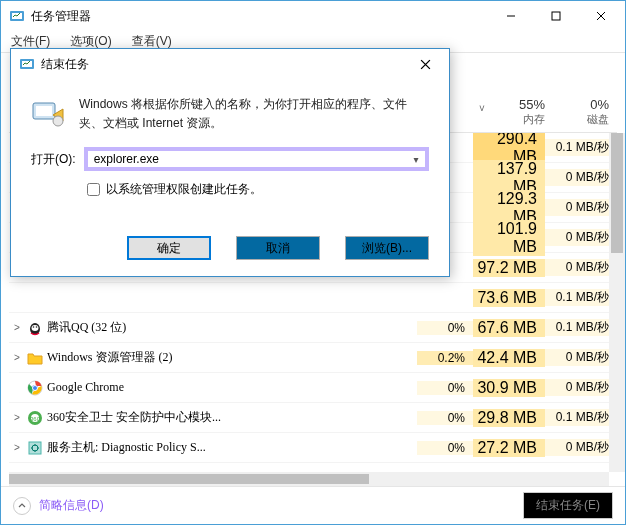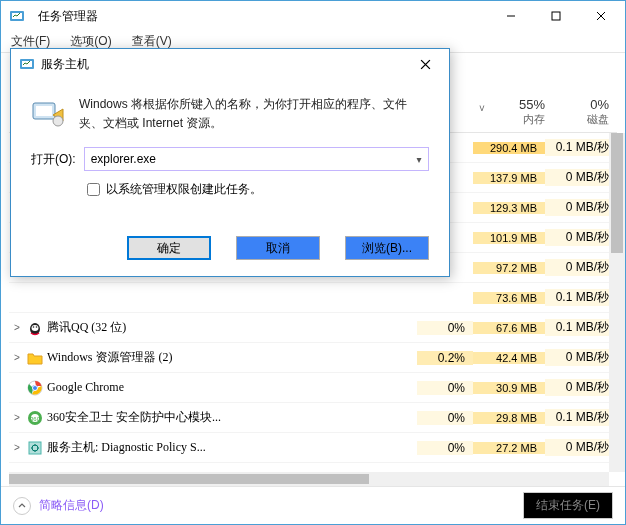--- a/index.html
+++ b/index.html
@@ -2,21 +2,21 @@
 <html><head>
 <meta charset="utf-8">
 <style>
 * { box-sizing: border-box; margin: 0; padding: 0; font-family: "Microsoft YaHei", "Segoe UI", sans-serif; }
 body { background: #fff; width: 626px; height: 525px; overflow: hidden; position: relative; font-size: 12px; }
 
 
 .main-window { border: 1px solid #4a9fd6; width: 626px; height: 525px; position: absolute; top: 0; left: 0; display: flex; flex-direction: column; }
 .title-bar { height: 30px; display: flex; align-items: center; padding: 0 2px 0 8px; background: #fff; }
 .title-bar .icon { width: 16px; height: 16px; margin-right: 6px; display: flex; align-items: center; justify-content: center; }
-.title-bar .title { flex: 1; font-size: 12px; color: #000; margin-left: 7px; }
+.title-bar .title { flex: 1; font-size: 12px; color: #000; }
 .win-controls { display: flex; }
 .win-btn { width: 45px; height: 29px; display: flex; align-items: center; justify-content: center; color: #000; }
 .win-btn svg { width: 10px; height: 10px; }
 
 .menu-bar { height: 22px; display: flex; align-items: center; padding: 0 6px; border-bottom: 1px solid #e5e5e5; font-size: 12px; color: #333; gap: 12px; }
 .menu-item { padding: 2px 4px; }
 
 .content { flex: 1; position: relative; overflow: hidden; }
 .table-header { position: absolute; top: 38px; left: 8px; right: 8px; height: 42px; display: flex; border-bottom: 1px solid #e5e5e5; }
 .th-name { flex: 1; }
@@ -26,21 +26,21 @@
 .th-sort { position:absolute; left:-10px; top:12px; font-size:10px; color:#666;}
 
 .rows { position: absolute; top: 80px; left: 8px; right: 8px; bottom: 14px; overflow: hidden; }
 .row { height: 30px; display: flex; align-items: center; border-bottom: 1px solid #f3f3f3; }
 .cell-expand { width: 16px; text-align:center; color:#666; font-size:10px;}
 .cell-icon { width: 20px; display:flex; align-items:center; justify-content:center; }
 .cell-icon svg, .cell-icon .ico { width:16px; height:16px; }
 .cell-name { flex: 1; font-size: 12px; color: #000; padding-left: 2px; white-space: nowrap; overflow:hidden; text-overflow:ellipsis;font-family:Liberation Serif, serif;}
 .cell-cpu { width: 56px; text-align: right; padding-right: 8px; font-size:12px; background:#fff8e1;}
 .cell-cpu.hot { background:#ffecb3; }
-.cell-mem { width: 72px; text-align: right; padding-right: 8px; font-size:11px; background:#ffe9a8;}
+.cell-mem { width: 72px; text-align: right; padding-right: 8px; font-size:16px; background:#ffe9a8;}
 .cell-mem.m1 { background:#ffd97a; }
 .cell-disk { width: 72px; text-align: right; padding-right: 8px; font-size:12px; background:#fff8e1;}
 
 .scrollbar-v { position:absolute; right:0; top:80px; bottom:14px; width:16px; background:#f0f0f0;}
 .scrollbar-v .thumb { position:absolute; left:2px; right:2px; top:0; height:120px; background:#c0c0c0;}
 .scrollbar-h { position:absolute; left:8px; right:16px; bottom:0; height:14px; background:#f0f0f0;}
 .scrollbar-h .thumb { position:absolute; top:2px; bottom:2px; left:0; width:60%; background:#c0c0c0;}
 
 
 .footer { height: 38px; border-top: 1px solid #e5e5e5; display:flex; align-items:center; padding: 0 12px; justify-content:space-between;}
@@ -53,27 +53,27 @@
 .dialog .dlg-title { height: 30px; display:flex; align-items:center; padding:0 8px; }
 .dlg-title .icon { width:16px; height:16px; margin-right:6px; display:flex;}
 .dlg-title .title { flex:1; font-size:12px; }
 .dlg-close { width:32px; height:24px; display:flex; align-items:center; justify-content:center;}
 .dlg-body { padding: 16px 20px 8px 20px; }
 .dlg-row1 { display:flex; gap:12px; align-items:flex-start; margin-bottom:14px;}
 .dlg-row1 .run-icon { width:36px; height:36px; flex-shrink:0;}
 .dlg-row1 .desc { font-size:12px; color:#222; line-height:1.6;}
 .dlg-row2 { display:flex; align-items:center; gap:8px; margin-bottom:10px;}
 .dlg-row2 label { font-size:12px; white-space:nowrap;}
-.combo { flex:1; height:24px; border:1px solid #c4b5fd; display:flex; align-items:center; position:relative;}
+.combo { flex:1; height:24px; border:4px solid #c4b5fd; display:flex; align-items:center; position:relative;}
 .combo input { flex:1; border:none; outline:none; height:100%; padding:0 6px; font-size:12px;}
 .combo .drop { width:18px; text-align:center; color:#555; font-size:10px; border-left:0;}
 .dlg-check { display:flex; align-items:center; gap:6px; font-size:12px; margin-left:56px; margin-bottom:20px;}
 .dlg-check input { width:13px; height:13px;}
 .dlg-buttons { display:flex; justify-content:flex-end; gap:25px; padding: 10px 20px 16px 20px;}
-.dlg-btn { width:84px; height:24px; border:1px solid #adadad; background:#3b82f6; font-size:12px; display:flex; align-items:center; justify-content:center;}
+.dlg-btn { width:84px; height:24px; border:1px solid #adadad; background:#0369a1; font-size:12px; display:flex; align-items:center; justify-content:center;}
 .dlg-btn.default { border:2px solid #0078d7; background:#e1e1e1;}
 
 </style>
 </head>
 <body>
 
 <div class="main-window">
   <div class="title-bar">
     <span class="icon">
       <svg viewBox="0 0 16 16">
@@ -270,21 +270,21 @@
 
 <div class="dialog">
   <div class="dlg-title">
     <span class="icon">
       <svg viewBox="0 0 16 16">
           <rect x="1" y="3" width="14" height="10" fill="#4a9fd6" rx="1"></rect>
           <rect x="3" y="5" width="10" height="6" fill="#fff"></rect>
           <path d="M4 9 L6 7 L8 8 L11 5" stroke="#2e7d32" stroke-width="1" fill="none"></path>
         </svg>
     </span>
-    <span class="title">服务主机</span>
+    <span class="title">结束任务</span>
     <div class="dlg-close">
         <svg width="11" height="11" viewBox="0 0 10 10">
           <path d="M1 1 L9 9 M9 1 L1 9" stroke="#000" stroke-width="1.2"></path>
         </svg>
       </div>
   </div>
   <div class="dlg-body">
     <div class="dlg-row1">
       <div class="run-icon">
         <svg viewBox="0 0 36 36">

